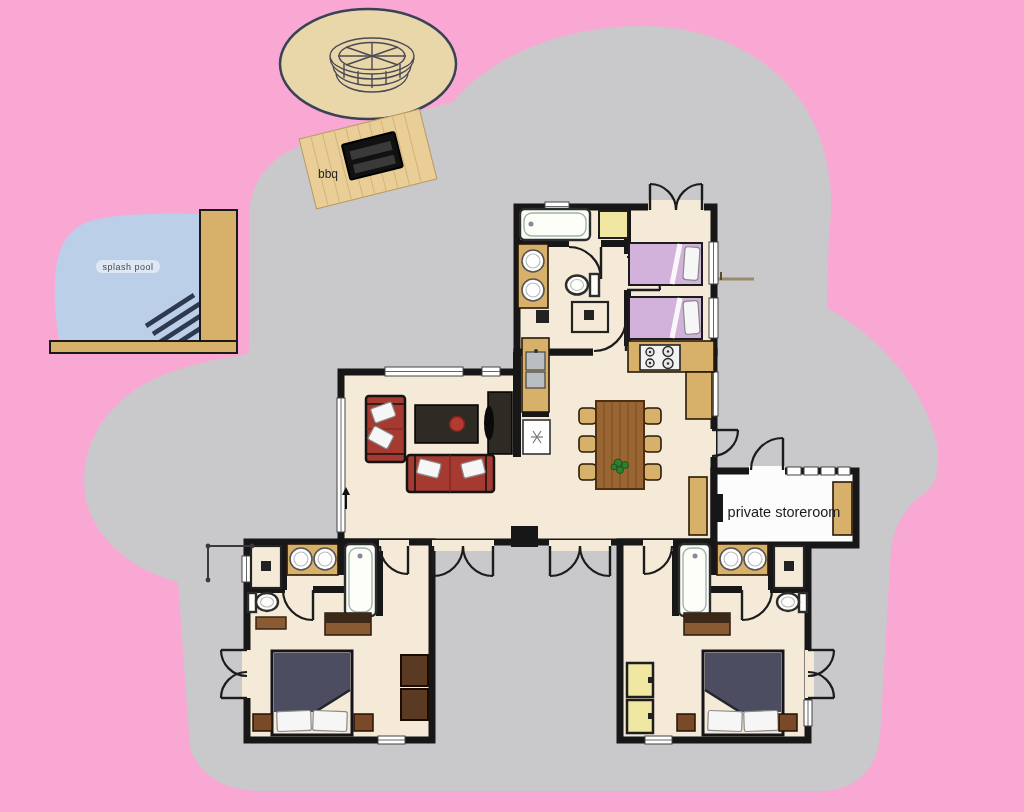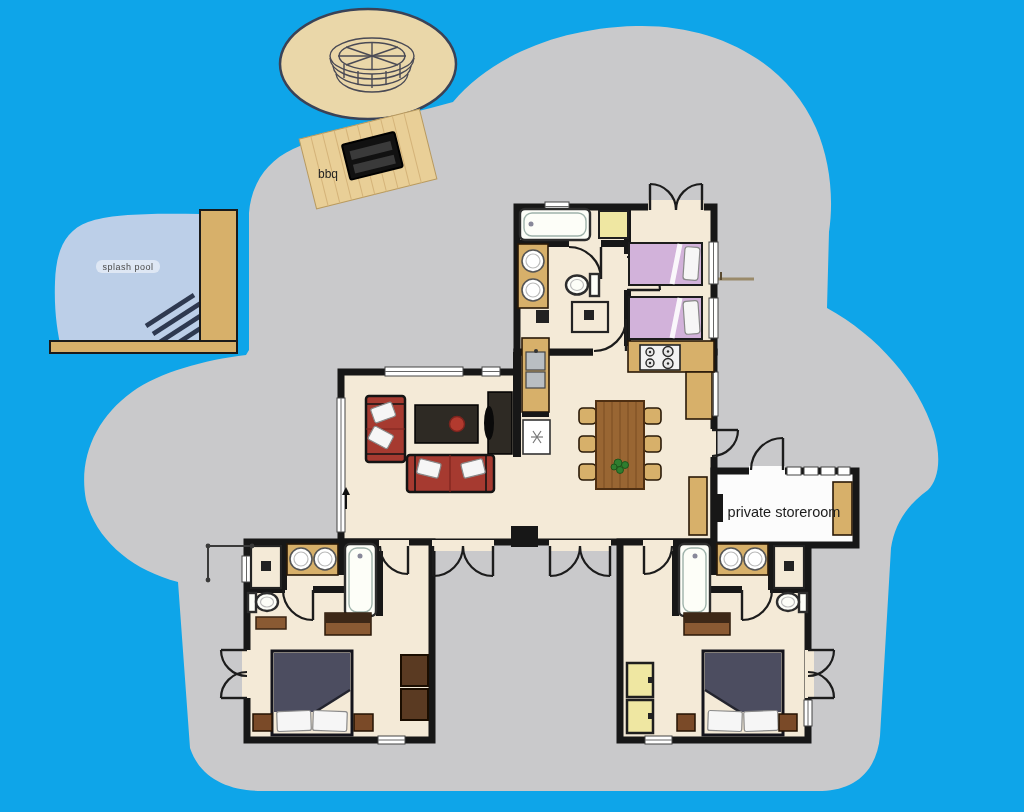--- a/index.html
+++ b/index.html
@@ -1,16 +1,16 @@
 <!DOCTYPE html>
 <html style="--c-terrace: #c9c9cb; --c-floor: #f4ead7; --c-wall: #171717; --c-wood: #d7b06a; --c-wood-dark: #8a5a33; --c-pool: #bccfe8; --c-sand: #ead7a9; --c-deck-bbq: #e9cf97; --c-bed-lavender: #d2b2da; --c-bed-navy: #4c4d60; --c-sofa-red: #a63a30; --c-espresso: #2e2a24; --c-cabinet-yellow: #efe7a2; --c-storeroom-floor: #fcfcfc; --c-chair-brown: #5a3a22;"><head>
 <meta charset="utf-8">
 <style>
   html,body{margin:0;padding:0;background:#ffffff;}
-  #stage{position:relative;width:1024px;height:812px;background:#0ea5e9;overflow:hidden;}
+  #stage{position:relative;width:1024px;height:812px;background:#f9a8d4;overflow:hidden;}
   svg{position:absolute;left:0;top:0;}
   text{font-family:"Liberation Sans",sans-serif;}
   .floorwall{fill:var(--c-floor);stroke:var(--c-wall);stroke-width:7;}
   .storewall{fill:var(--c-storeroom-floor);stroke:var(--c-wall);stroke-width:7;}
   .iw{fill:var(--c-wall);}
   .floorfix{fill:var(--c-floor);}
   .storefix{fill:var(--c-storeroom-floor);}
   .win{fill:#ffffff;stroke:#444;stroke-width:1;}
   .winline{stroke:#666;stroke-width:1;}
   .arc{fill:none;stroke:#1c1c1c;stroke-width:2.2;}

